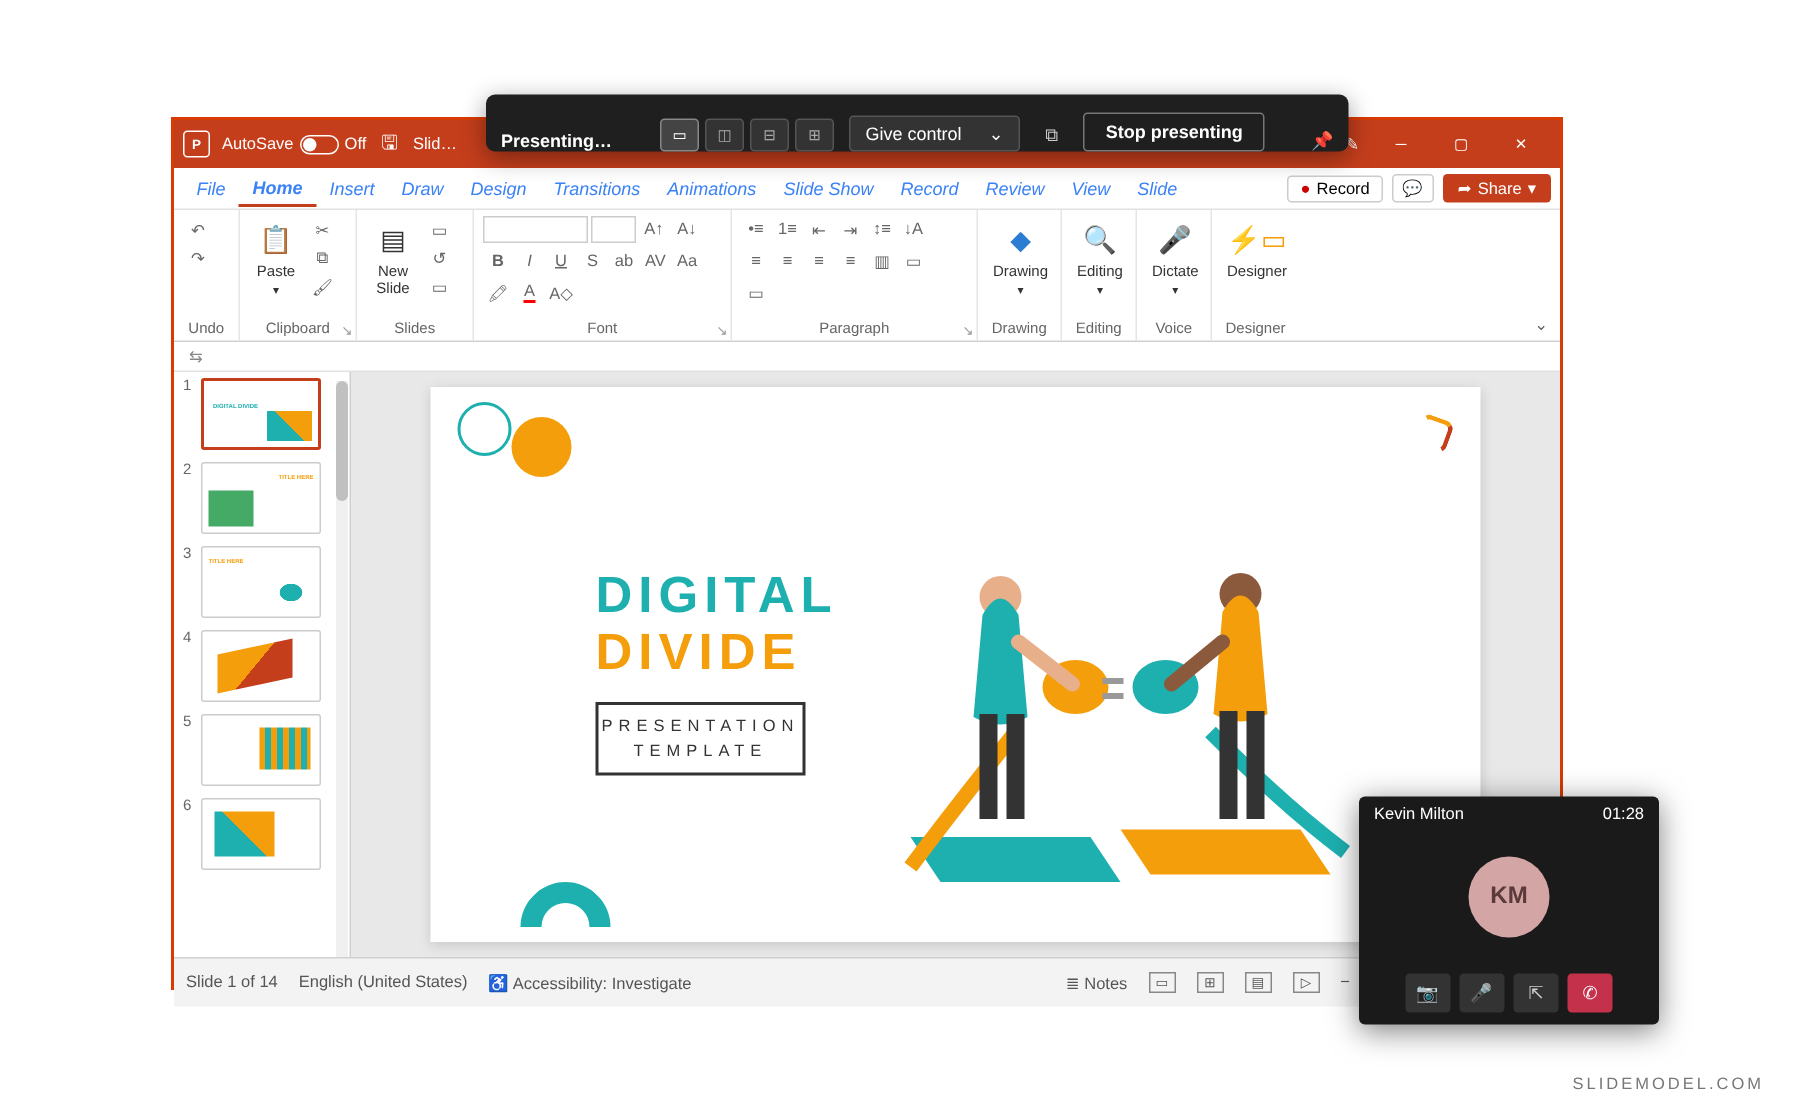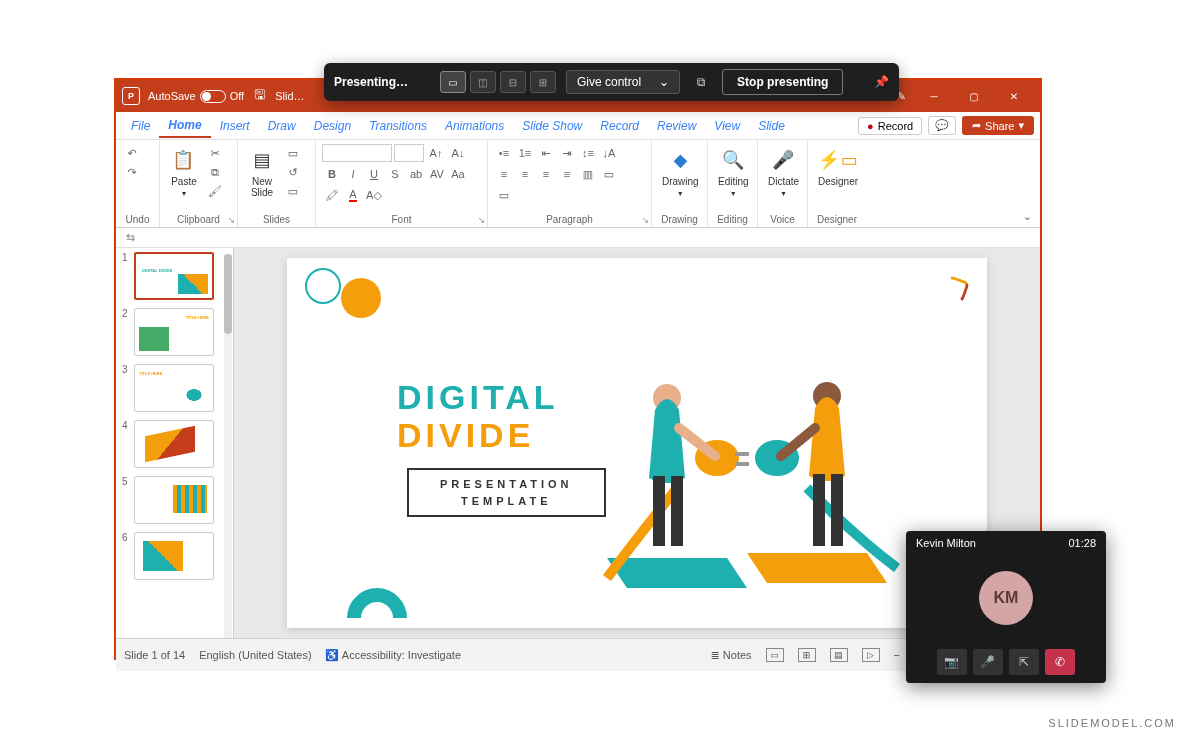--- a/index.html
+++ b/index.html
@@ -57,36 +57,36 @@
 .thumb-item .thumb { width: 80px; height: 48px; background: #fff; border: 1px solid #ccc; border-radius: 2px; overflow: hidden; position: relative; }
 .thumb-item.active .thumb { border: 2px solid #c43e1c; }
 .thumb .mini { position: absolute; font-size: 4px; }
 
 .slide-area { flex: 1; background: #e8e8e8; display: flex; align-items: center; justify-content: center; padding: 8px; }
 .slide { width: 700px; height: 370px; background: #fff; box-shadow: 0 2px 8px rgba(0,0,0,0.15); position: relative; overflow: hidden; }
 
 
 .slide .title1 { position: absolute; left: 110px; top: 120px; font-size: 34px; font-weight: 800; letter-spacing: 4px; color: #1eafaf; }
 .slide .title2 { position: absolute; left: 110px; top: 158px; font-size: 34px; font-weight: 800; letter-spacing: 4px; color: #f59e0b; }
-.slide .subtitle-box { position: absolute; left: 120px; top: 210px; border: 2px solid #333; padding: 6px 31px; text-align: center; letter-spacing: 4px; font-size: 11px; font-weight: 700; color: #333; line-height: 1.5; }
+.slide .subtitle-box { position: absolute; left: 110px; top: 210px; border: 2px solid #333; padding: 6px 2px; text-align: center; letter-spacing: 4px; font-size: 11px; font-weight: 400; color: #333; line-height: 1.5; }
 .slide .deco-circle-1 { position: absolute; left: 54px; top: 20px; width: 40px; height: 40px; background: #f59e0b; border-radius: 50%; }
 .slide .deco-ring-1 { position: absolute; left: 18px; top: 10px; width: 36px; height: 36px; border: 2px solid #1eafaf; border-radius: 50%; }
 .slide .deco-arc { position: absolute; left: 60px; bottom: -20px; width: 60px; height: 60px; border: 14px solid #1eafaf; border-radius: 50%; border-right-color: transparent; border-bottom-color: transparent; transform: rotate(45deg); }
 .slide .deco-sq { position: absolute; right: 20px; top: 20px; width: 22px; height: 22px; border: 3px solid transparent; border-top-color: #f59e0b; border-right-color: #c43e1c; border-radius: 6px; transform: rotate(20deg);}
 .slide .people { position: absolute; right: 80px; bottom: 30px; width: 330px; height: 260px; }
 
 
 .statusbar { height: 22px; background: #f3f3f3; border-top: 1px solid #d0d0d0; display: flex; align-items: center; padding: 16px 8px; font-size: 11px; color: #555; gap: 14px; }
 .statusbar .spacer { flex: 1; }
 .statusbar .view-btn { width: 18px; height: 14px; border: 1px solid #888; cursor: pointer; font-size: 9px; display: flex; align-items: center; justify-content: center; }
 .statusbar .zoom-track { width: 70px; height: 2px; background: #999; position: relative; }
 .statusbar .zoom-track::after { content:''; position:absolute; left: 40%; top: -3px; width: 2px; height: 8px; background: #666;}
 
 
-.presenting-bar { position: absolute; left: 324px; top: 63px; width: 575px; height: 38px; background: #1f1f1f; border-radius: 6px; display: flex; align-items: center; padding: 0 10px; color: #fff; font-size: 12px; gap: 10px; box-shadow: 0 4px 16px rgba(0,0,0,0.4); z-index: 20; }
+.presenting-bar { position: absolute; left: 324px; top: 63px; width: 575px; height: 38px; background: #1f1f1f; border-radius: 6px; display: flex; align-items: flex-end; padding: 0 10px; color: #fff; font-size: 12px; gap: 10px; box-shadow: 0 4px 16px rgba(0,0,0,0.4); z-index: 20; }
 .presenting-bar .layout-btns { display: flex; gap: 4px; }
 .presenting-bar .layout-btn { width: 26px; height: 22px; background: #333; border: 1px solid #555; border-radius: 3px; cursor: pointer; display:flex; align-items:center; justify-content:center; font-size: 10px; color:#aaa;}
 .presenting-bar .layout-btn.active { background: #444; border-color: #888; color:#fff;}
 .presenting-bar .give-control { background: #333; border: 1px solid #555; border-radius: 3px; padding: 4px 10px; display: flex; align-items: center; gap: 18px; cursor: pointer; }
 .presenting-bar .popout { width: 22px; height: 22px; display: flex; align-items: center; justify-content: center; cursor: pointer; color:#ccc; }
 .presenting-bar .stop-btn { border: 1px solid #777; border-radius: 3px; padding: 5px 14px; cursor: pointer; font-weight: 600; }
 .presenting-bar .pin { cursor: pointer; color: #aaa; }
 
 
 .call-widget { position: absolute; right: 94px; bottom: 60px; width: 200px; height: 152px; background: #1a1a1a; border-radius: 4px; box-shadow: 0 4px 20px rgba(0,0,0,0.5); color: #fff; z-index: 30; display: flex; flex-direction: column; }

